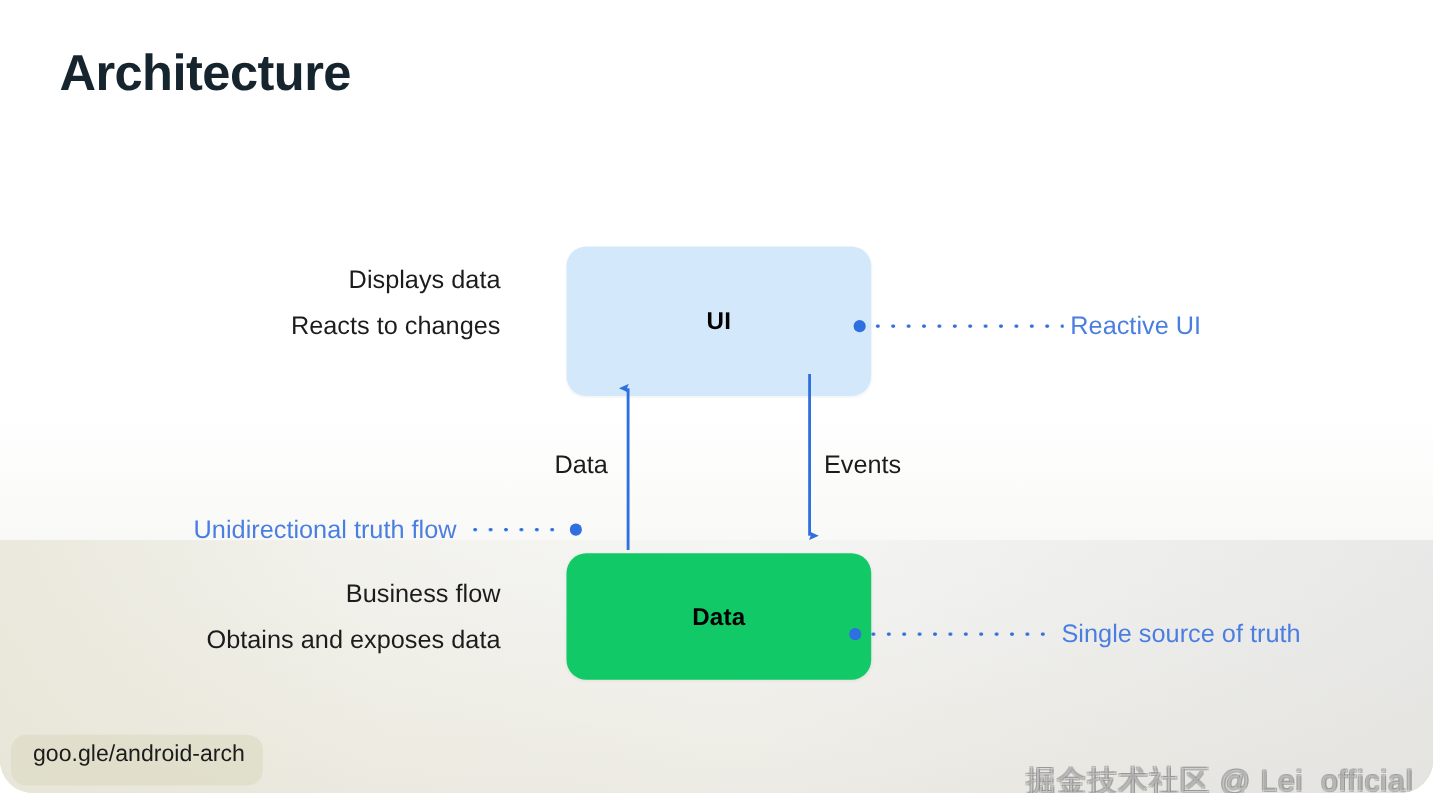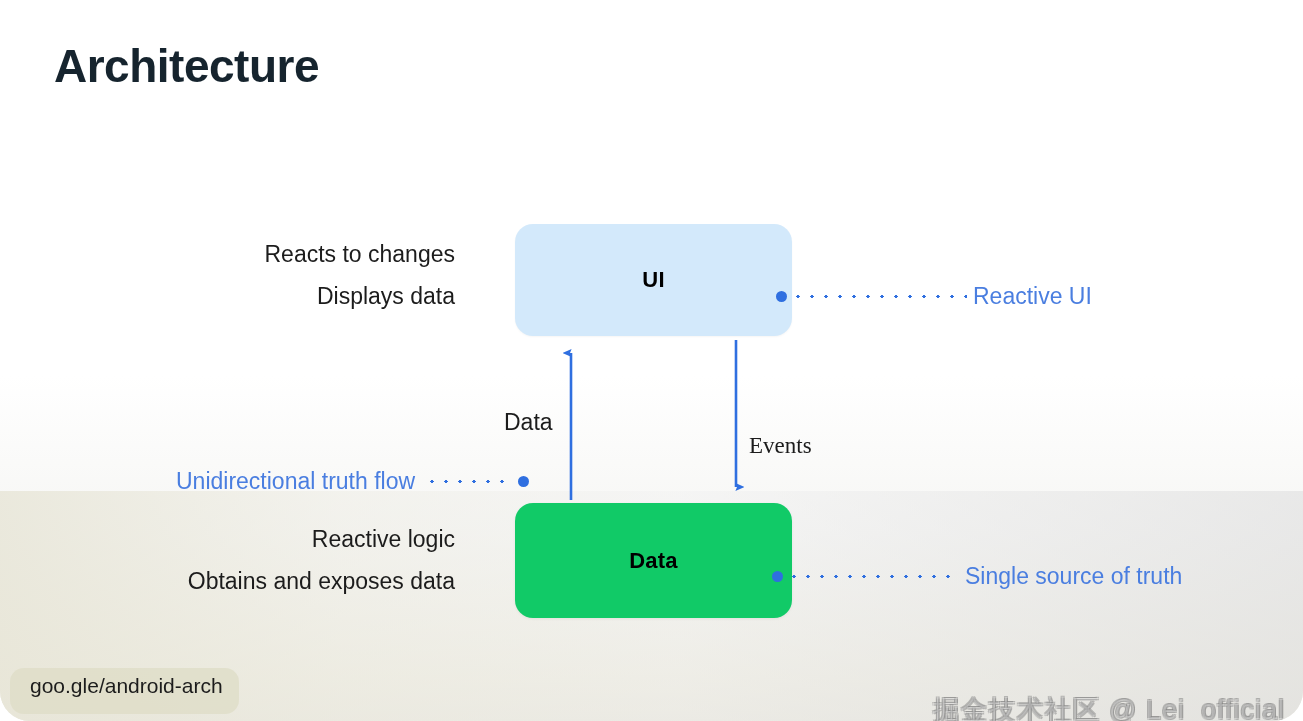--- a/index.html
+++ b/index.html
@@ -64,21 +64,21 @@
     justify-content: center;
     font-size: 22px;
     font-weight: 700;
     color: #000000;
     letter-spacing: 0.2px;
   }
   #ui-box {
     left: 515px;
     top: 224px;
     width: 277px;
-    height: 112px;
+    height: 136px;
     background: #d3e9fb;
     box-shadow: 0 1px 2px rgba(0,0,0,0.04);
   }
   #data-box {
     left: 515px;
     top: 503px;
     width: 277px;
     height: 115px;
     background: #11ca67;
     box-shadow: 0 1px 3px rgba(0,0,0,0.06);
@@ -107,21 +107,21 @@
   }
 
   
   .arrow-label {
     position: absolute;
     font-size: 23px;
     color: #1c1c1c;
     white-space: nowrap;
   }
   #label-data   { left: 504px; top: 409px; }
-  #label-events { left: 749px; top: 433px; font-family: Liberation Serif, serif; }
+  #label-events { left: 749px; top: 409px; }
 
   
   .callout {
     position: absolute;
     display: flex;
     align-items: center;
     color: #4a7ee0;
     font-size: 23px;
     white-space: nowrap;
     margin-top: 15px;
@@ -186,26 +186,26 @@
 </head>
 <body>
 
 <div id="slide">
 
   <div id="slide-bottom-wash"></div>
 
   <div id="page-title">Architecture</div>
 
   <div id="ui-desc" class="desc-group">
+    <div>Displays data</div>
     <div>Reacts to changes</div>
-    <div>Displays data</div>
   </div>
 
   <div id="data-desc" class="desc-group">
-    <div>Reactive logic</div>
+    <div>Business flow</div>
     <div>Obtains and exposes data</div>
   </div>
 
   <div id="ui-box" class="node-box">
     <span>UI</span>
   </div>
 
   <div id="data-box" class="node-box">
     <span>Data</span>
   </div>

